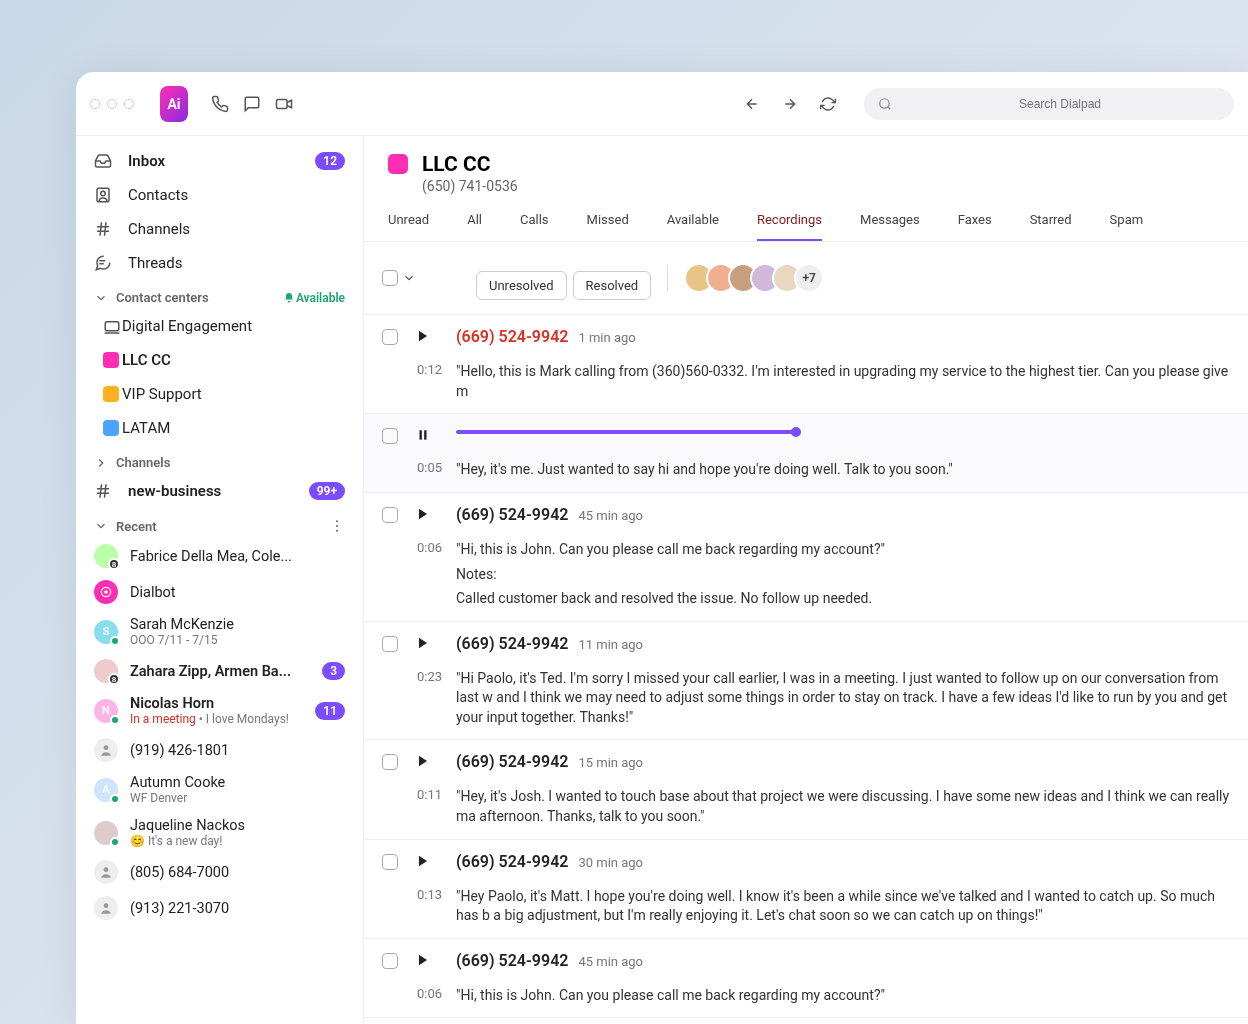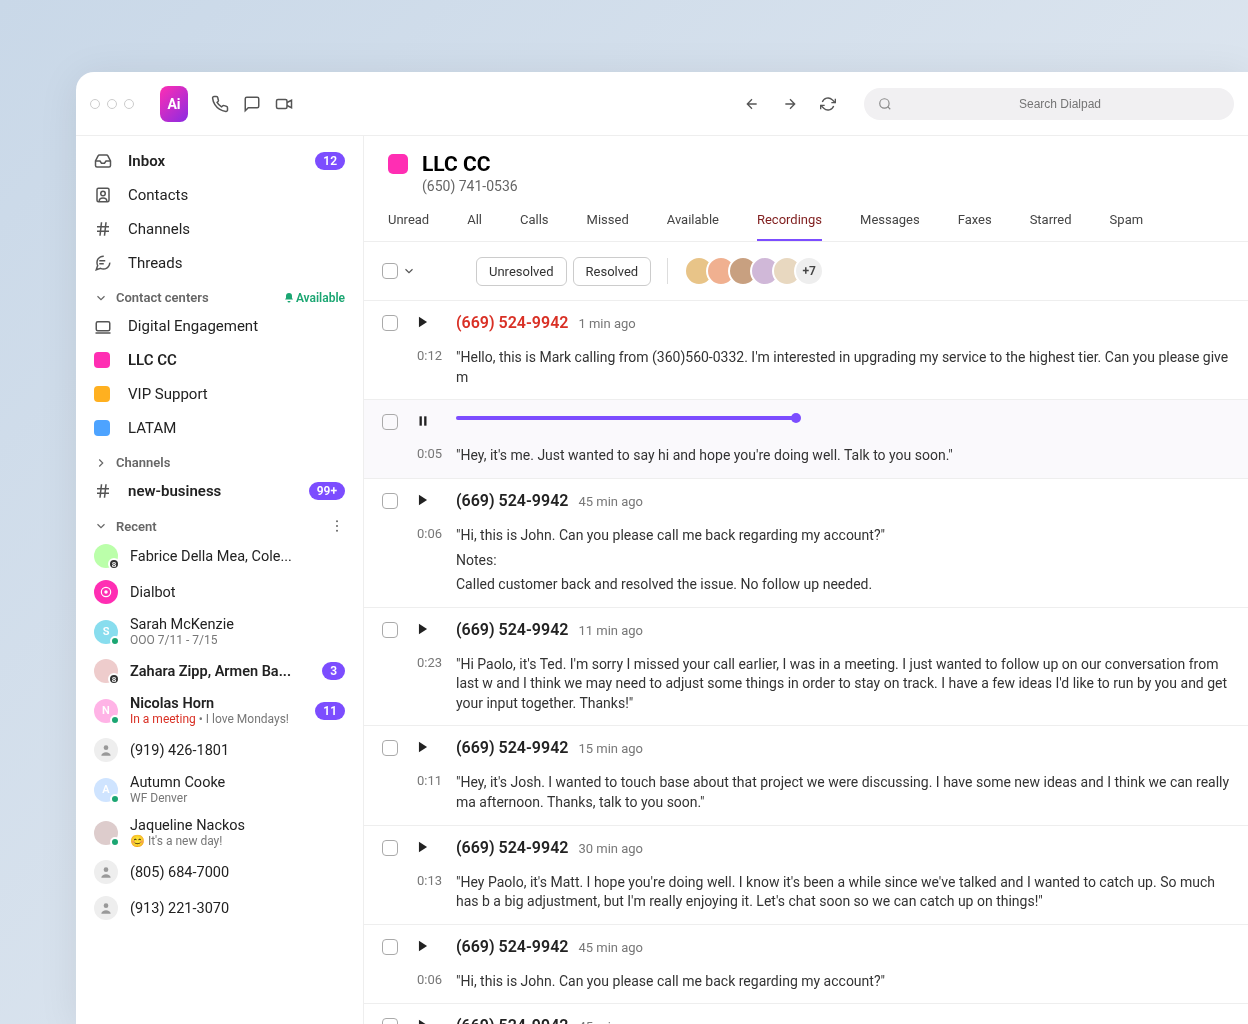--- a/index.html
+++ b/index.html
@@ -66,22 +66,22 @@
   padding: 2px 8px; font-size: 12px; font-weight: 600;
 }
 .section-header {
   display: flex; align-items: center; padding: 10px 18px 4px; gap: 8px;
   font-size: 13px; color: #666; font-weight: 600;
 }
 .section-header .status {
   margin-left: auto; color: #1ba672; font-size: 12px; display: flex; align-items: center; gap: 1px;
 }
 .cc-item {
-  display: flex; align-items: center; padding: 8px 18px; gap: 18px;
-  font-size: 15px; color: #222; cursor: pointer;
+  display: flex; align-items: center; padding: 8px 18px; gap: 3px;
+  font-size: 15px; color: #222; cursor: pointer; margin-left: 9px;
 }
 .cc-item.bold { font-weight: 600; }
 .cc-dot { width: 16px; height: 16px; border-radius: 4px; }
 .recent-item {
   display: flex; align-items: center; padding: 6px 18px; gap: 12px;
   cursor: pointer;
 }
 .recent-item.bold .r-name { font-weight: 600; }
 .avatar {
   width: 24px; height: 24px; border-radius: 50%; background: #ddd;
@@ -114,21 +114,21 @@
 .tab { padding-bottom: 12px; cursor: pointer; }
 .tab.active { color: #7f1d1d; font-weight: 400; border-bottom: 2px solid #7c4dff; }
 .filter-row {
   display: flex; align-items: center; gap: 10px; padding: 14px 18px;
   border-bottom: 1px solid #eee;
 }
 .check-all { display: flex; align-items: center; gap: 4px; }
 .cbox { width: 16px; height: 16px; border: 1.5px solid #aaa; border-radius: 4px; }
 .pill {
   border: 1px solid #ccc; border-radius: 6px; padding: 6px 12px;
-  font-size: 13px; color: #333; cursor: pointer; background: #fff;
+  font-size: 13px; color: #333; cursor: pointer; background: #fff; margin-top: 15px;
 }
 .pill-group { display: flex; gap: 6px; margin-left: 50px; }
 .divider-v { width: 1px; height: 26px; background: #ddd; margin: 0 6px; }
 .avatar-stack { display: flex; }
 .avatar-stack .av {
   width: 30px; height: 30px; border-radius: 50%; border: 2px solid #fff;
   margin-left: -8px; background: #ccc;
 }
 .avatar-stack .av:first-child { margin-left: 0; }
 .avatar-stack .more {

